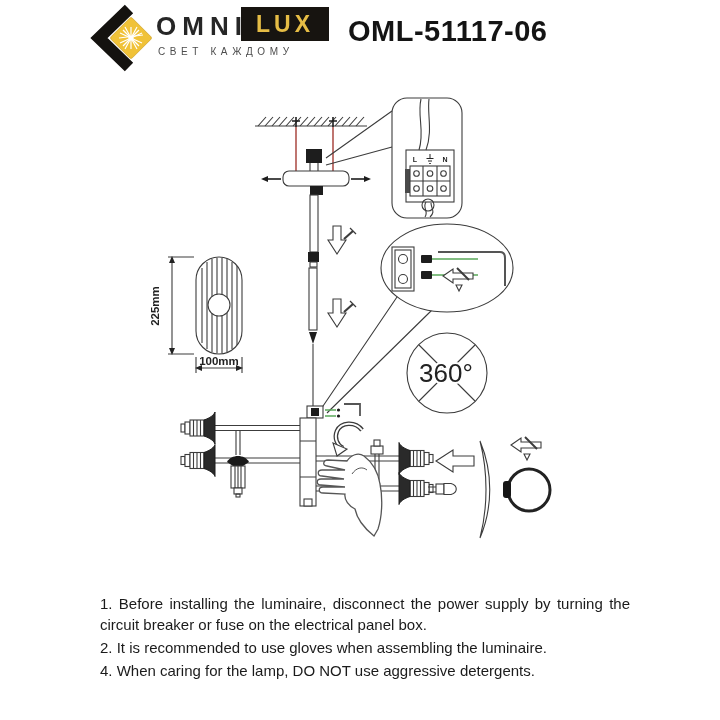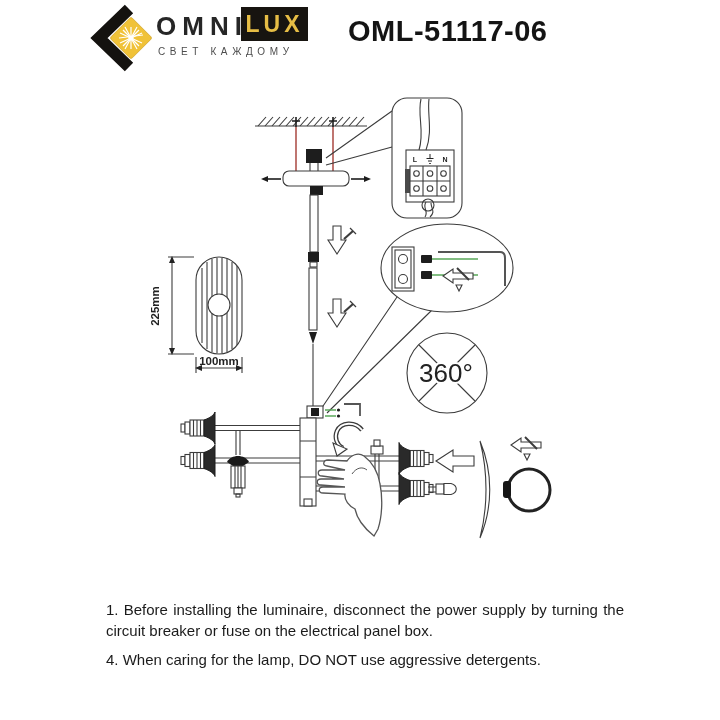--- a/index.html
+++ b/index.html
@@ -1,38 +1,38 @@
 <!DOCTYPE html>
 <html><head>
 <meta charset="utf-8">
 <style>
   html,body{margin:0;padding:0;background:#ffffff;}
   body{width:720px;height:720px;font-family:"Liberation Sans",sans-serif;}
   .sheet{position:relative;width:720px;height:720px;background:#fff;overflow:hidden;}
   
   .logo-icon{position:absolute;left:86px;top:2px;}
   .brand-omni{position:absolute;left:156px;top:11px;font-size:26px;font-weight:bold;letter-spacing:6px;color:#262626;}
-  .lux-box{position:absolute;left:241px;top:7px;width:67px;height:34px;background:#171410;color:#E6BD45;
+  .lux-box{position:absolute;left:241px;top:7px;width:88px;height:34px;background:#171410;color:#E6BD45;
            font-size:23px;font-weight:bold;letter-spacing:4px;text-align:center;line-height:35px;}
   .tagline{position:absolute;left:158px;top:46px;font-size:10px;letter-spacing:4.6px;color:#4d4d4d;white-space:nowrap;text-align:center;}
   .model{position:absolute;left:348px;top:15px;font-size:29px;font-weight:bold;color:#141414;letter-spacing:0.5px;}
   
   .diagram{position:absolute;left:0;top:85px;}
   .s{stroke:#3c3c3c;stroke-width:1.1;fill:none;}
   .sw{stroke:#3c3c3c;stroke-width:1.1;fill:#ffffff;}
   .sb{fill:#1d1d1d;stroke:none;}
   .red{stroke:#B0544E;stroke-width:1.6;fill:none;}
   .grn{stroke:#5AA85A;stroke-width:1.7;fill:none;}
   .blk{stroke:#1d1d1d;stroke-width:1.6;fill:none;}
   .dimtxt{font-family:"Liberation Sans",sans-serif;font-size:11.5px;font-weight:bold;fill:#222;}
   .lbl{font-family:"Liberation Sans",sans-serif;font-size:7px;font-weight:bold;fill:#222;}
   .rot{font-family:"Liberation Sans",sans-serif;font-size:26px;fill:#222;paint-order:stroke;stroke:#fff;stroke-width:4px;}
   
   .instructions{position:absolute;left:98px;top:591px;width:534px;font-size:15px;line-height:21px;color:#1b1b1b;}
-  .instructions p{margin:8px;text-align:justify;}
+  .instructions p{margin:2px;text-align:justify;}
 </style>
 </head>
 <body>
 
 <div class="sheet">
 
   <svg class="logo-icon" width="66" height="70" viewBox="0 0 66 70">
     <path d="M43 7 L13 36 L43 65" fill="none" stroke="#14120F" stroke-width="12"></path>
     <g transform="rotate(45 45 36)">
       <rect x="30" y="21" width="30" height="30" rx="2" fill="#F0C238" stroke="#C79B23" stroke-width="0.6"></rect>
@@ -216,16 +216,17 @@
 
       <path d="M480 441 C493 472,493 507,480 538 C488 507,488 472,480 441 Z" class="sw"></path>
       <use href="#arrow-screw" x="527" y="445"></use>
       <circle cx="529" cy="490" r="21" fill="none" stroke="#222" stroke-width="3"></circle>
       <rect x="503" y="481" width="8" height="17" rx="3" fill="#161616"></rect>
     </g>
   </svg>
 
   <div class="instructions">
     <p>1. Before installing the luminaire, disconnect the power supply by turning the circuit breaker or fuse on the electrical panel box.</p>
+    <p>2. It is recommended to use gloves when assembling the luminaire.</p>
     <p>4. When caring for the lamp, DO NOT use aggressive detergents.</p>
   </div>
 
 </div>
 
 </body></html>

